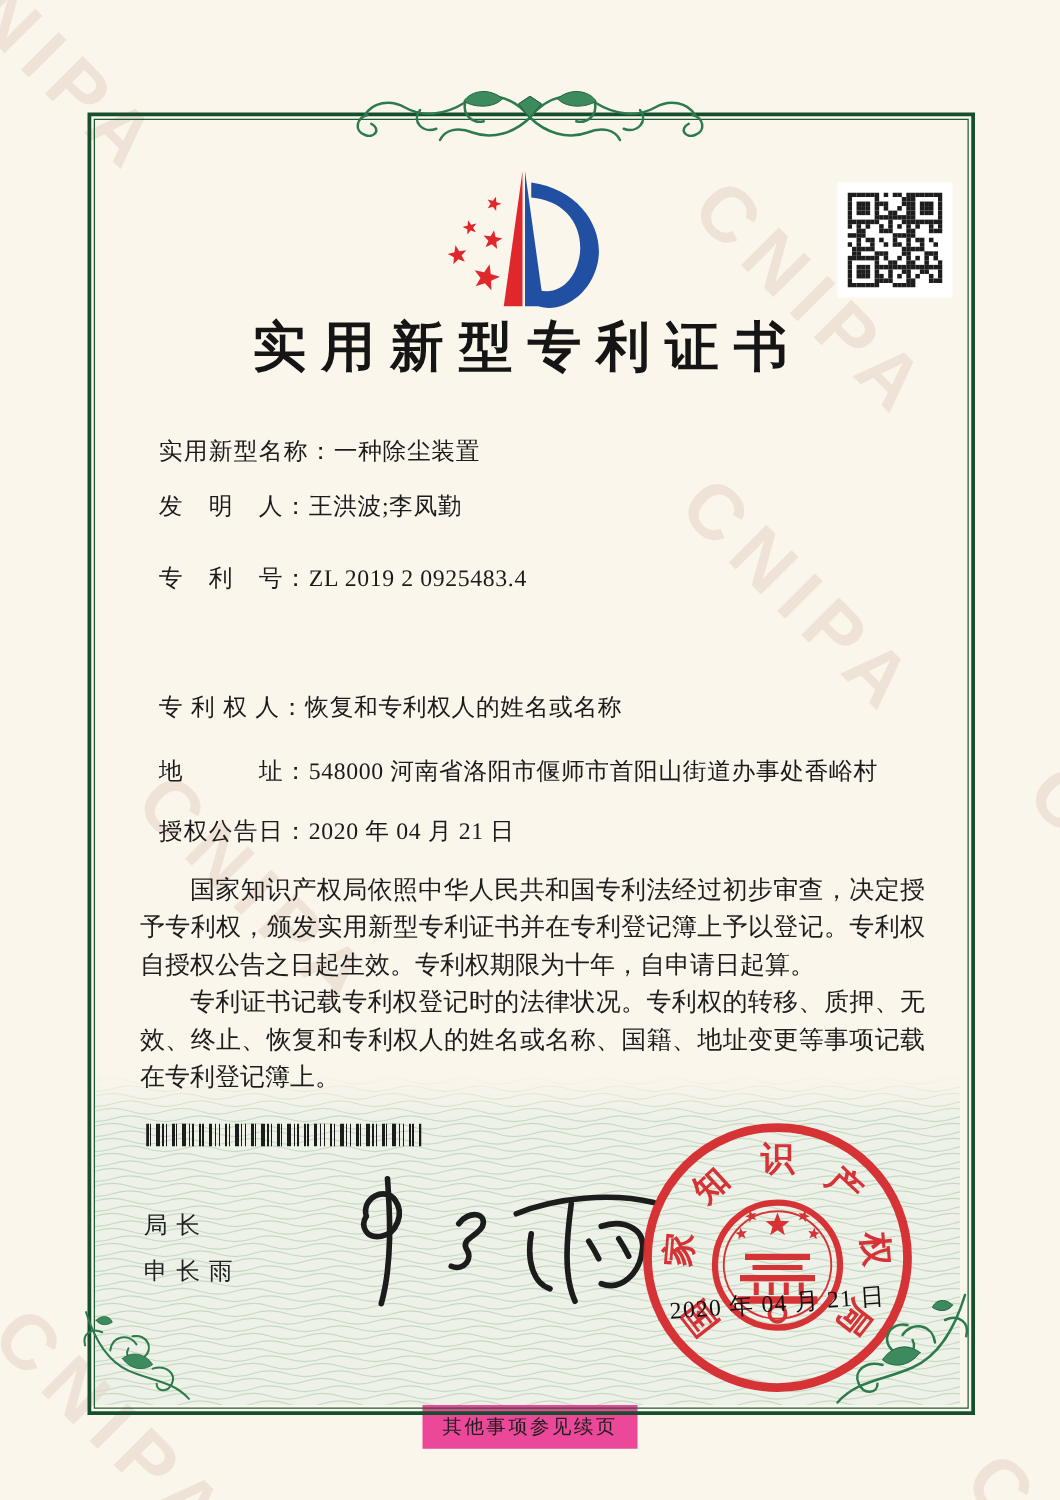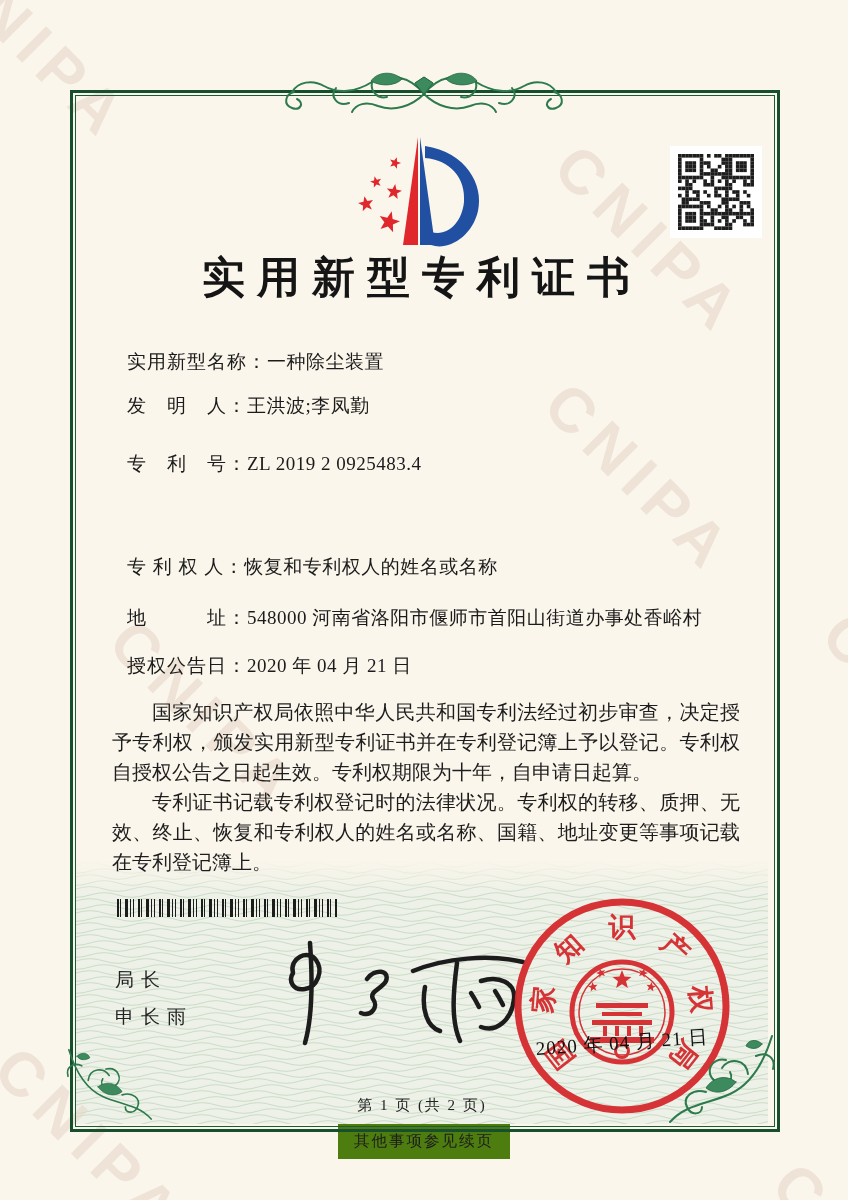--- a/index.html
+++ b/index.html
@@ -61,21 +61,21 @@
   .sig{position:absolute;left:265px;top:933px;width:290px;height:118px;z-index:2;}
   
   .seal{position:absolute;left:508px;top:892px;width:228px;height:228px;z-index:3;opacity:.94;}
   .seal text{font-family:"Liberation Serif","DejaVu Serif",serif;font-weight:700;}
   .seal-date{position:absolute;left:522px;top:1030px;width:200px;z-index:4;text-align:center;
     font-size:19px;letter-spacing:1px;color:#101010;transform:rotate(-4deg);}
   
   .page-num{position:absolute;left:70px;top:1096px;width:704px;z-index:2;text-align:center;
     font-size:15px;letter-spacing:2px;color:#222;}
   .note{position:absolute;left:50%;top:1124px;transform:translateX(-50%);z-index:2;
-    background:#4d7c0f;padding:7px 16px;font-size:15.5px;letter-spacing:2px;color:#1d1d1d;}
+    background:#ec4899;padding:7px 16px;font-size:15.5px;letter-spacing:2px;color:#1d1d1d;}
 </style>
 </head>
 <body>
 
 <div class="page">
 
   <span class="wm" style="left:35px;top:45px">CNIPA</span>
   <span class="wm" style="left:650px;top:240px">CNIPA</span>
   <span class="wm" style="left:640px;top:478px">CNIPA</span>
   <span class="wm" style="left:205px;top:715px">CNIPA</span>
@@ -492,16 +492,15 @@
         <text x="114" y="44" text-anchor="middle" font-size="27" fill="#d5282c" transform="rotate(-85.33333333333334,114,114)">家</text>
         <text x="114" y="44" text-anchor="middle" font-size="27" fill="#d5282c" transform="rotate(-42.66666666666667,114,114)">知</text>
         <text x="114" y="44" text-anchor="middle" font-size="27" fill="#d5282c" transform="rotate(0,114,114)">识</text>
         <text x="114" y="44" text-anchor="middle" font-size="27" fill="#d5282c" transform="rotate(42.66666666666666,114,114)">产</text>
         <text x="114" y="44" text-anchor="middle" font-size="27" fill="#d5282c" transform="rotate(85.33333333333331,114,114)">权</text>
         <text x="114" y="44" text-anchor="middle" font-size="27" fill="#d5282c" transform="rotate(128,114,114)">局</text>
       </g>
   </svg>
   <div class="seal-date">2020 年 04 月 21 日</div>
 
-  <div class="page-num">第 1 页 (共 2 页)</div>
   <div class="note">其他事项参见续页</div>
 
 </div>
 
 </body></html>

